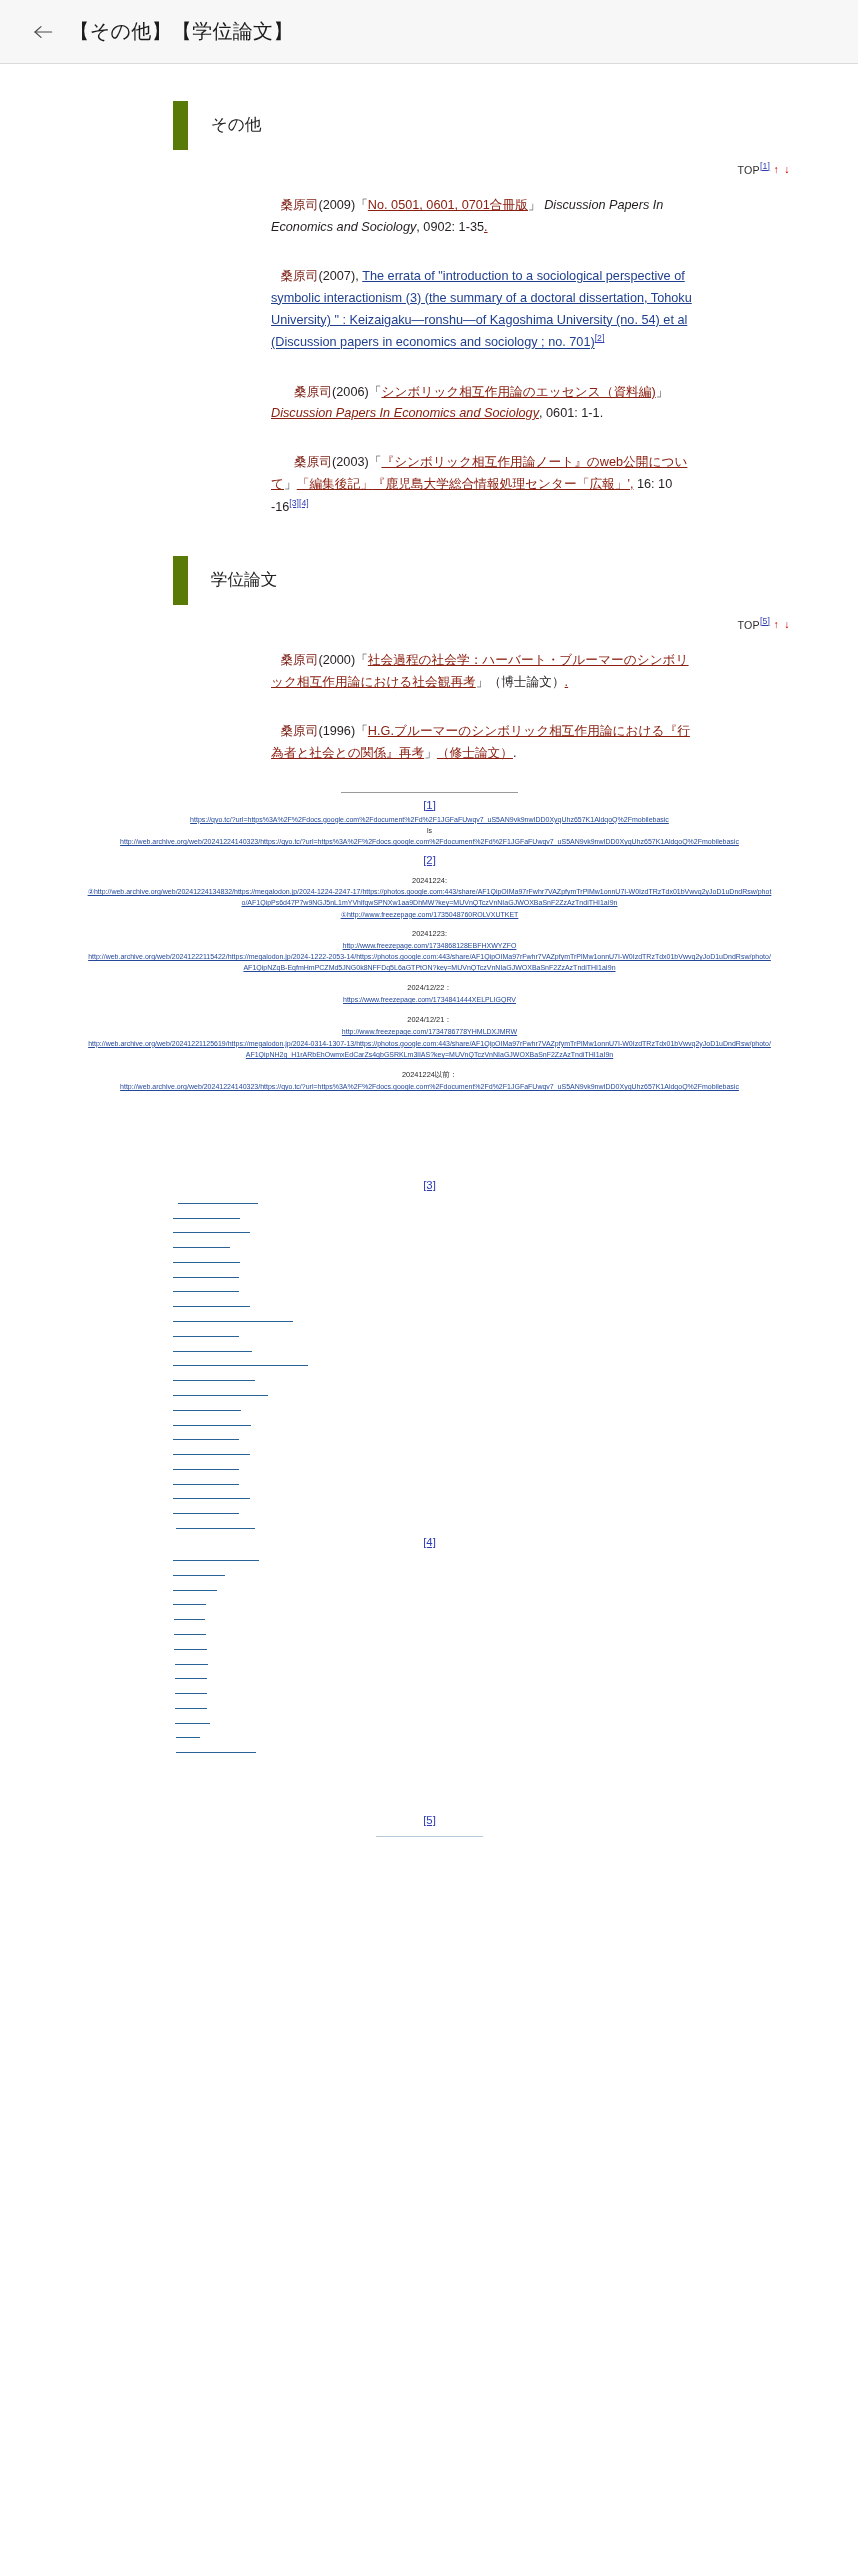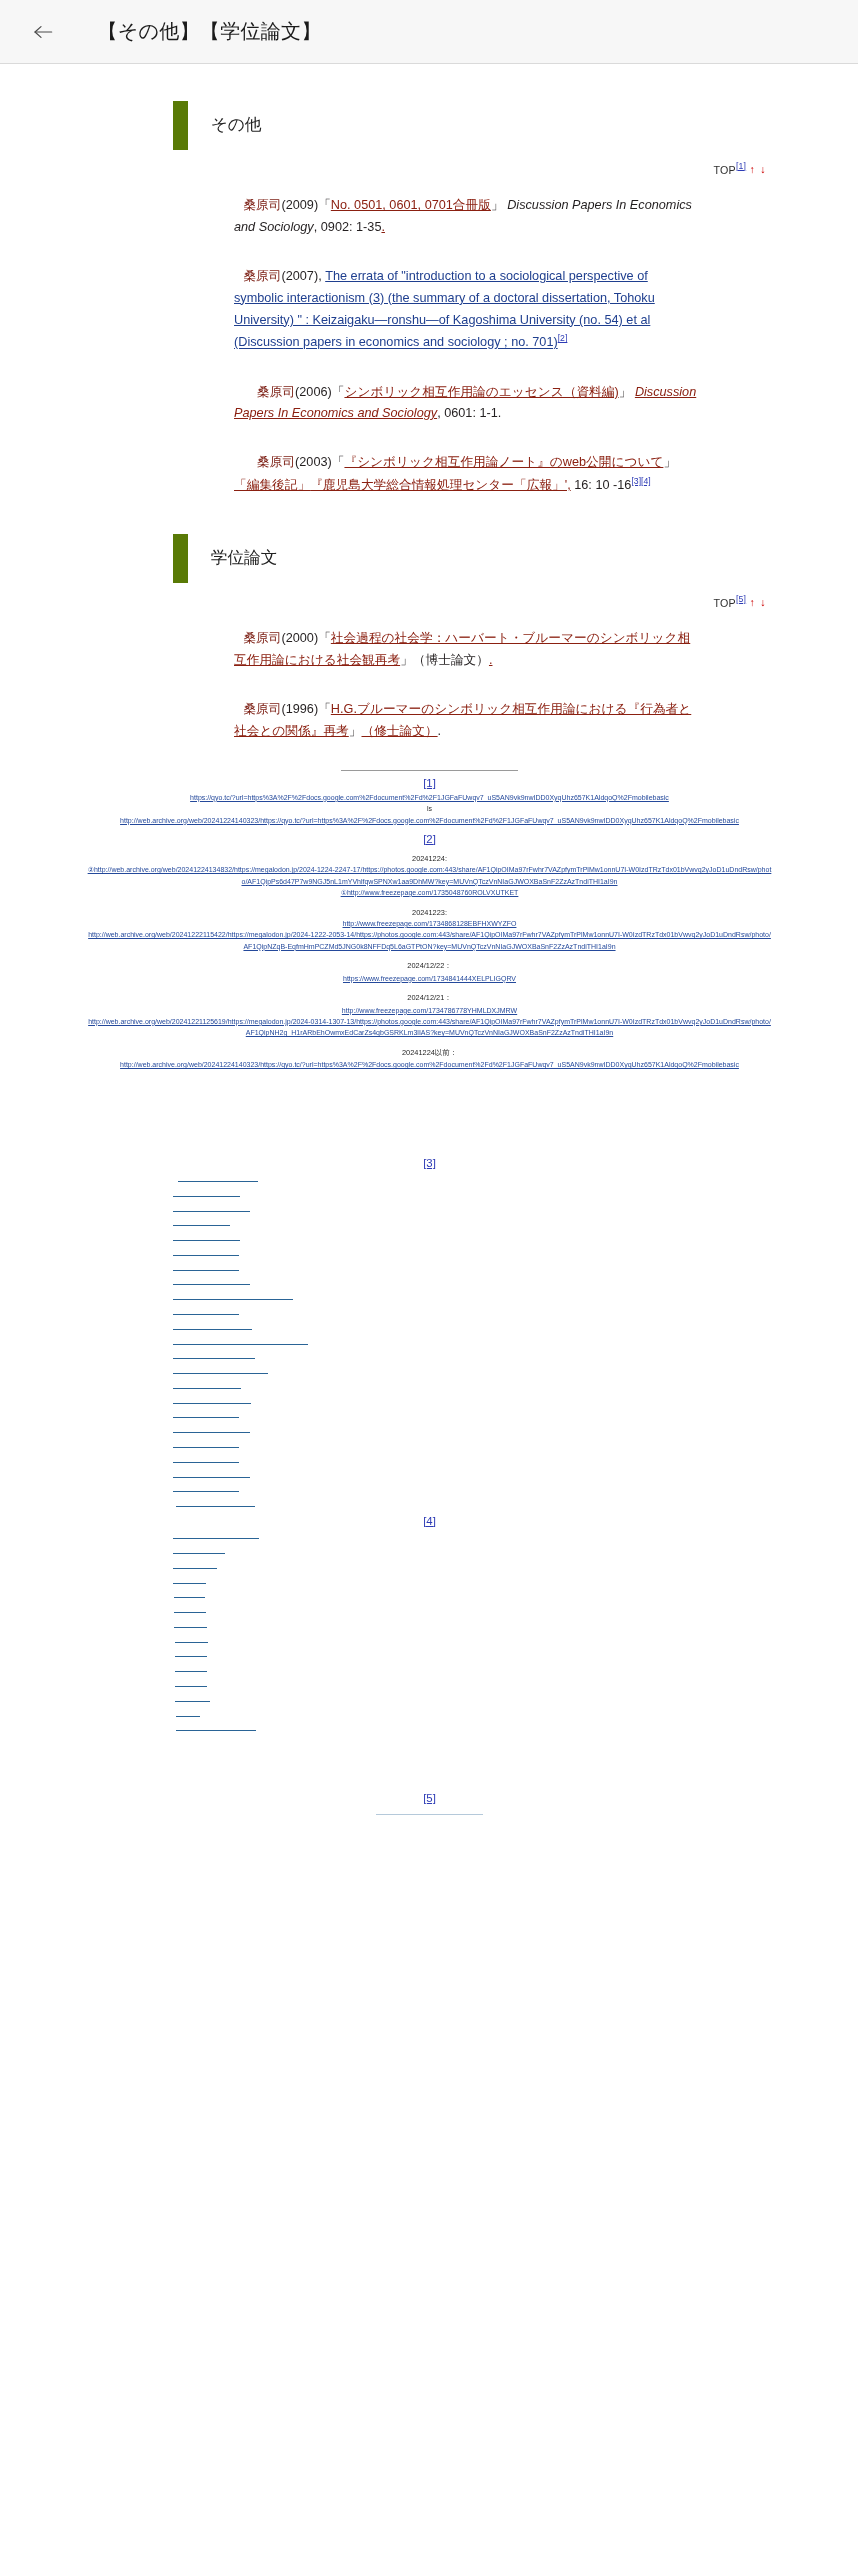--- a/index.html
+++ b/index.html
@@ -22,21 +22,21 @@
   .back-btn {
     width: 36px; height: 36px;
     display: flex; align-items: center; justify-content: center;
     cursor: pointer;
     flex: 0 0 auto;
   }
   .back-btn svg { display: block; }
   .appbar-title {
     font-size: 20px;
     color: #1b1b1b;
-    margin-left: 36px;
+    margin-left: 8px;
     letter-spacing: 0.3px;
     white-space: nowrap;
   }
 
   
   .page {
     width: 859px;
     padding: 0;
     background: #fff;
   }
@@ -58,21 +58,21 @@
     font-size: 16.7px;
     color: #222;
     margin-left: 23px;
     margin-top: 12px;
     font-weight: 400;
   }
 
   
   .top-nav {
     text-align: right;
-    padding-right: 92px;
+    padding-right: 68px;
     margin-top: 10.7px;
     font-size: 10.7px;
     color: #2a2a2a;
     letter-spacing: 0.2px;
   }
   .top-nav .lbl { color: #2f2f2f; }
   .ref {
     color: #2d3bb5;
     text-decoration: underline;
     font-size: 8.7px;
@@ -87,20 +87,21 @@
     padding-right: 160px;
     margin-top: 20px;
   }
   .entry {
     font-size: 12.7px;
     line-height: 1.72;
     color: #231f20;
     margin-bottom: 27px;
     text-indent: 9.4px;
     word-break: break-word;
+    margin-left: 37px;
   }
   .entry.indent-more { text-indent: 23px; }
   .author { color: #7a1b10; }
   .lk-red {
     color: #8b2011;
     text-decoration: underline;
   }
   .lk-blue {
     color: #1f3f8f;
     text-decoration: underline;

